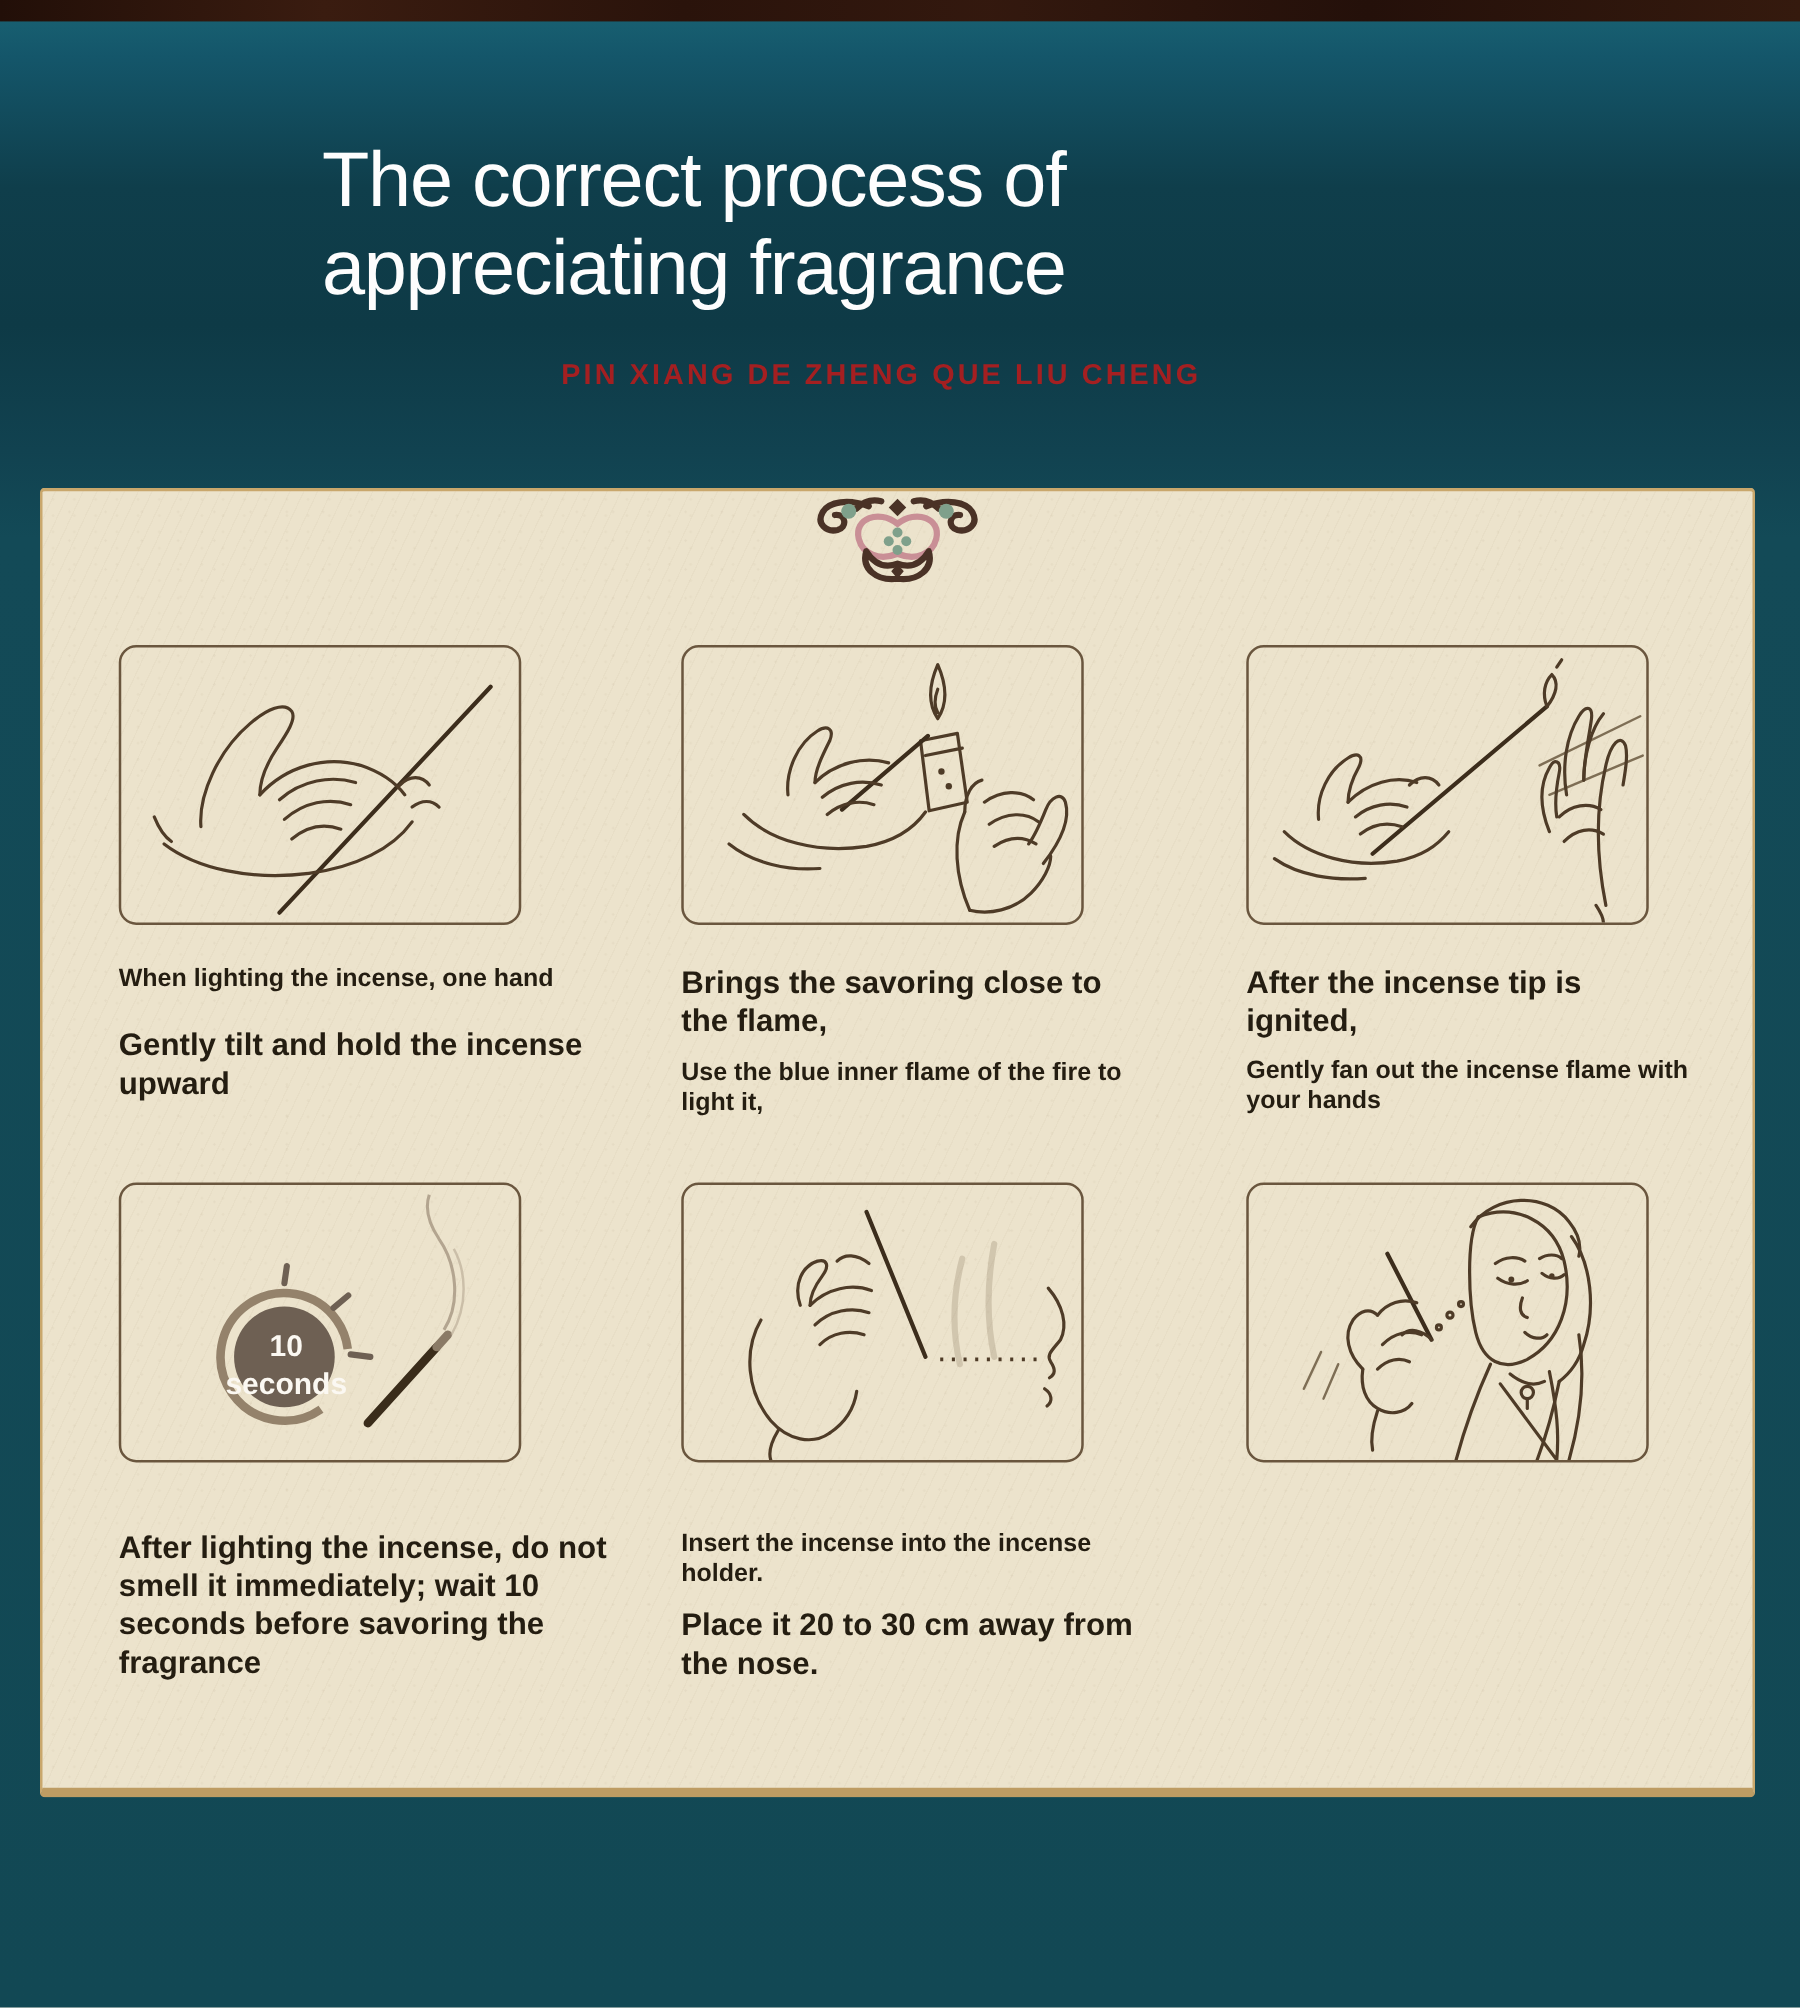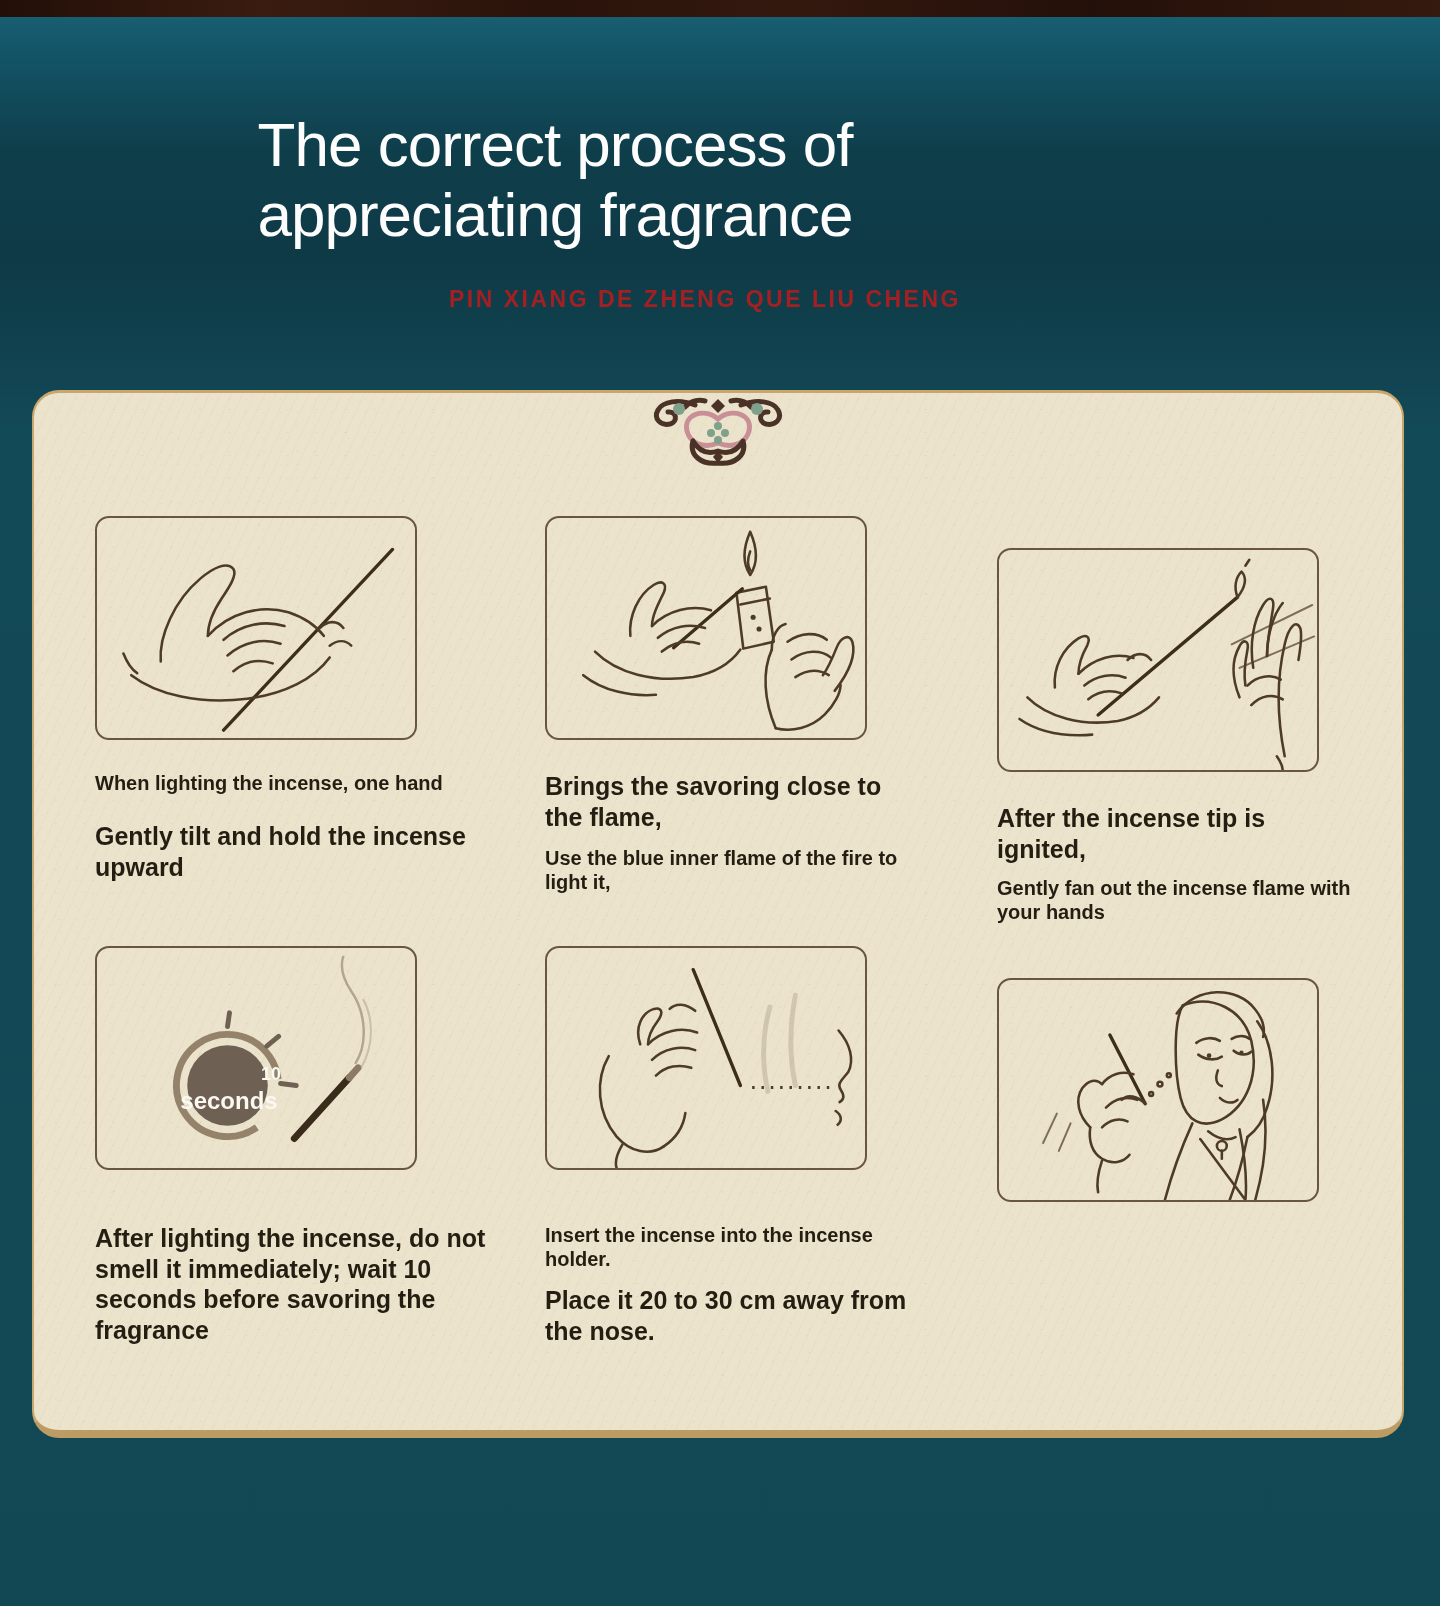--- a/index.html
+++ b/index.html
@@ -15,50 +15,50 @@
   .page-title{
     position:absolute;top:110px;left:0;width:1110px;text-align:center;
     color:#fdfdfd;font-weight:normal;font-size:62px;line-height:1.13;letter-spacing:-1px;
   }
   .subtitle-pinyin{
     position:absolute;top:286px;left:0;width:1410px;text-align:center;
     color:#b91c1c;font-weight:bold;font-size:23px;letter-spacing:2.5px;opacity:.88;
   }
   .card{
     position:absolute;left:32px;top:390px;width:1372px;height:1048px;box-sizing:border-box;
-    border:2px solid #c9a76c;border-top-width:3px;border-bottom:8px solid #bd9c63;border-radius:27px;
+    border:2px solid #c9a76c;border-top-width:3px;border-bottom:8px solid #bd9c63;border-radius:4px;
     background:
       radial-gradient(rgba(137,115,80,0.055) 1px, transparent 1.3px) 0 0/17px 13px,
       radial-gradient(rgba(120,100,70,0.06) 1px, transparent 1.3px) 7px 5px/29px 23px,
       repeating-linear-gradient(115deg, transparent 0 9px, rgba(150,130,95,0.05) 9px 10px),
       #ece3cc;
   }
   .ornament{position:absolute;left:50%;top:0;transform:translateX(-50%);}
   .sketch-box{
     position:absolute;width:322px;height:224px;box-sizing:border-box;
     border:2px solid #6a563e;border-radius:14px;
   }
   .r1{top:123px;} .r2{top:553px;}
-  .c1{left:61px;} .c2{left:511px;} .c3{left:963px;margin-top:32px;}
+  .c1{left:61px;} .c2{left:511px;} .c3{left:963px;}
   .caption{position:absolute;color:#241d11;}
   .cap-r1{top:378px;} .cap-r2{top:830px;}
   .cap-sm{font-size:20px;font-weight:bold;line-height:1.2;}
   .cap-lg{font-size:25px;font-weight:bold;line-height:1.22;}
   .gap24{margin-top:26px;} .gap10{margin-top:12px;} .gap30{margin-top:14px;}
   .w280{max-width:292px;} .w350{max-width:352px;} .w390{max-width:392px;} .w370{max-width:372px;}
   svg.sketch{display:block;width:100%;height:100%;}
   .sk{stroke:#4e3b27;stroke-width:2.6;fill:none;stroke-linecap:round;stroke-linejoin:round;}
   .sk-thick{stroke:#3c2d1c;stroke-width:3.4;fill:none;stroke-linecap:round;}
   .sk-faint{stroke:#8b7a62;stroke-width:5;opacity:.28;fill:none;stroke-linecap:round;}
   .sk-motion{stroke:#6b593f;stroke-width:2;opacity:.85;fill:none;stroke-linecap:round;}
   .timer-text{
     position:absolute;left:80px;top:115px;width:104px;text-align:center;color:#fbf8f2;
     font-weight:bold;line-height:1.25;
   }
-  .timer-value{font-size:18px;display:block;text-align:right;}
+  .timer-value{font-size:24px;display:block;}
   .timer-unit{font-size:24px;display:block;}
 </style>
 </head>
 <body>
 
 <div class="wood-strip"></div>
 
 <div class="page-title">
   <div>The correct process of</div>
   <div>appreciating fragrance</div>

